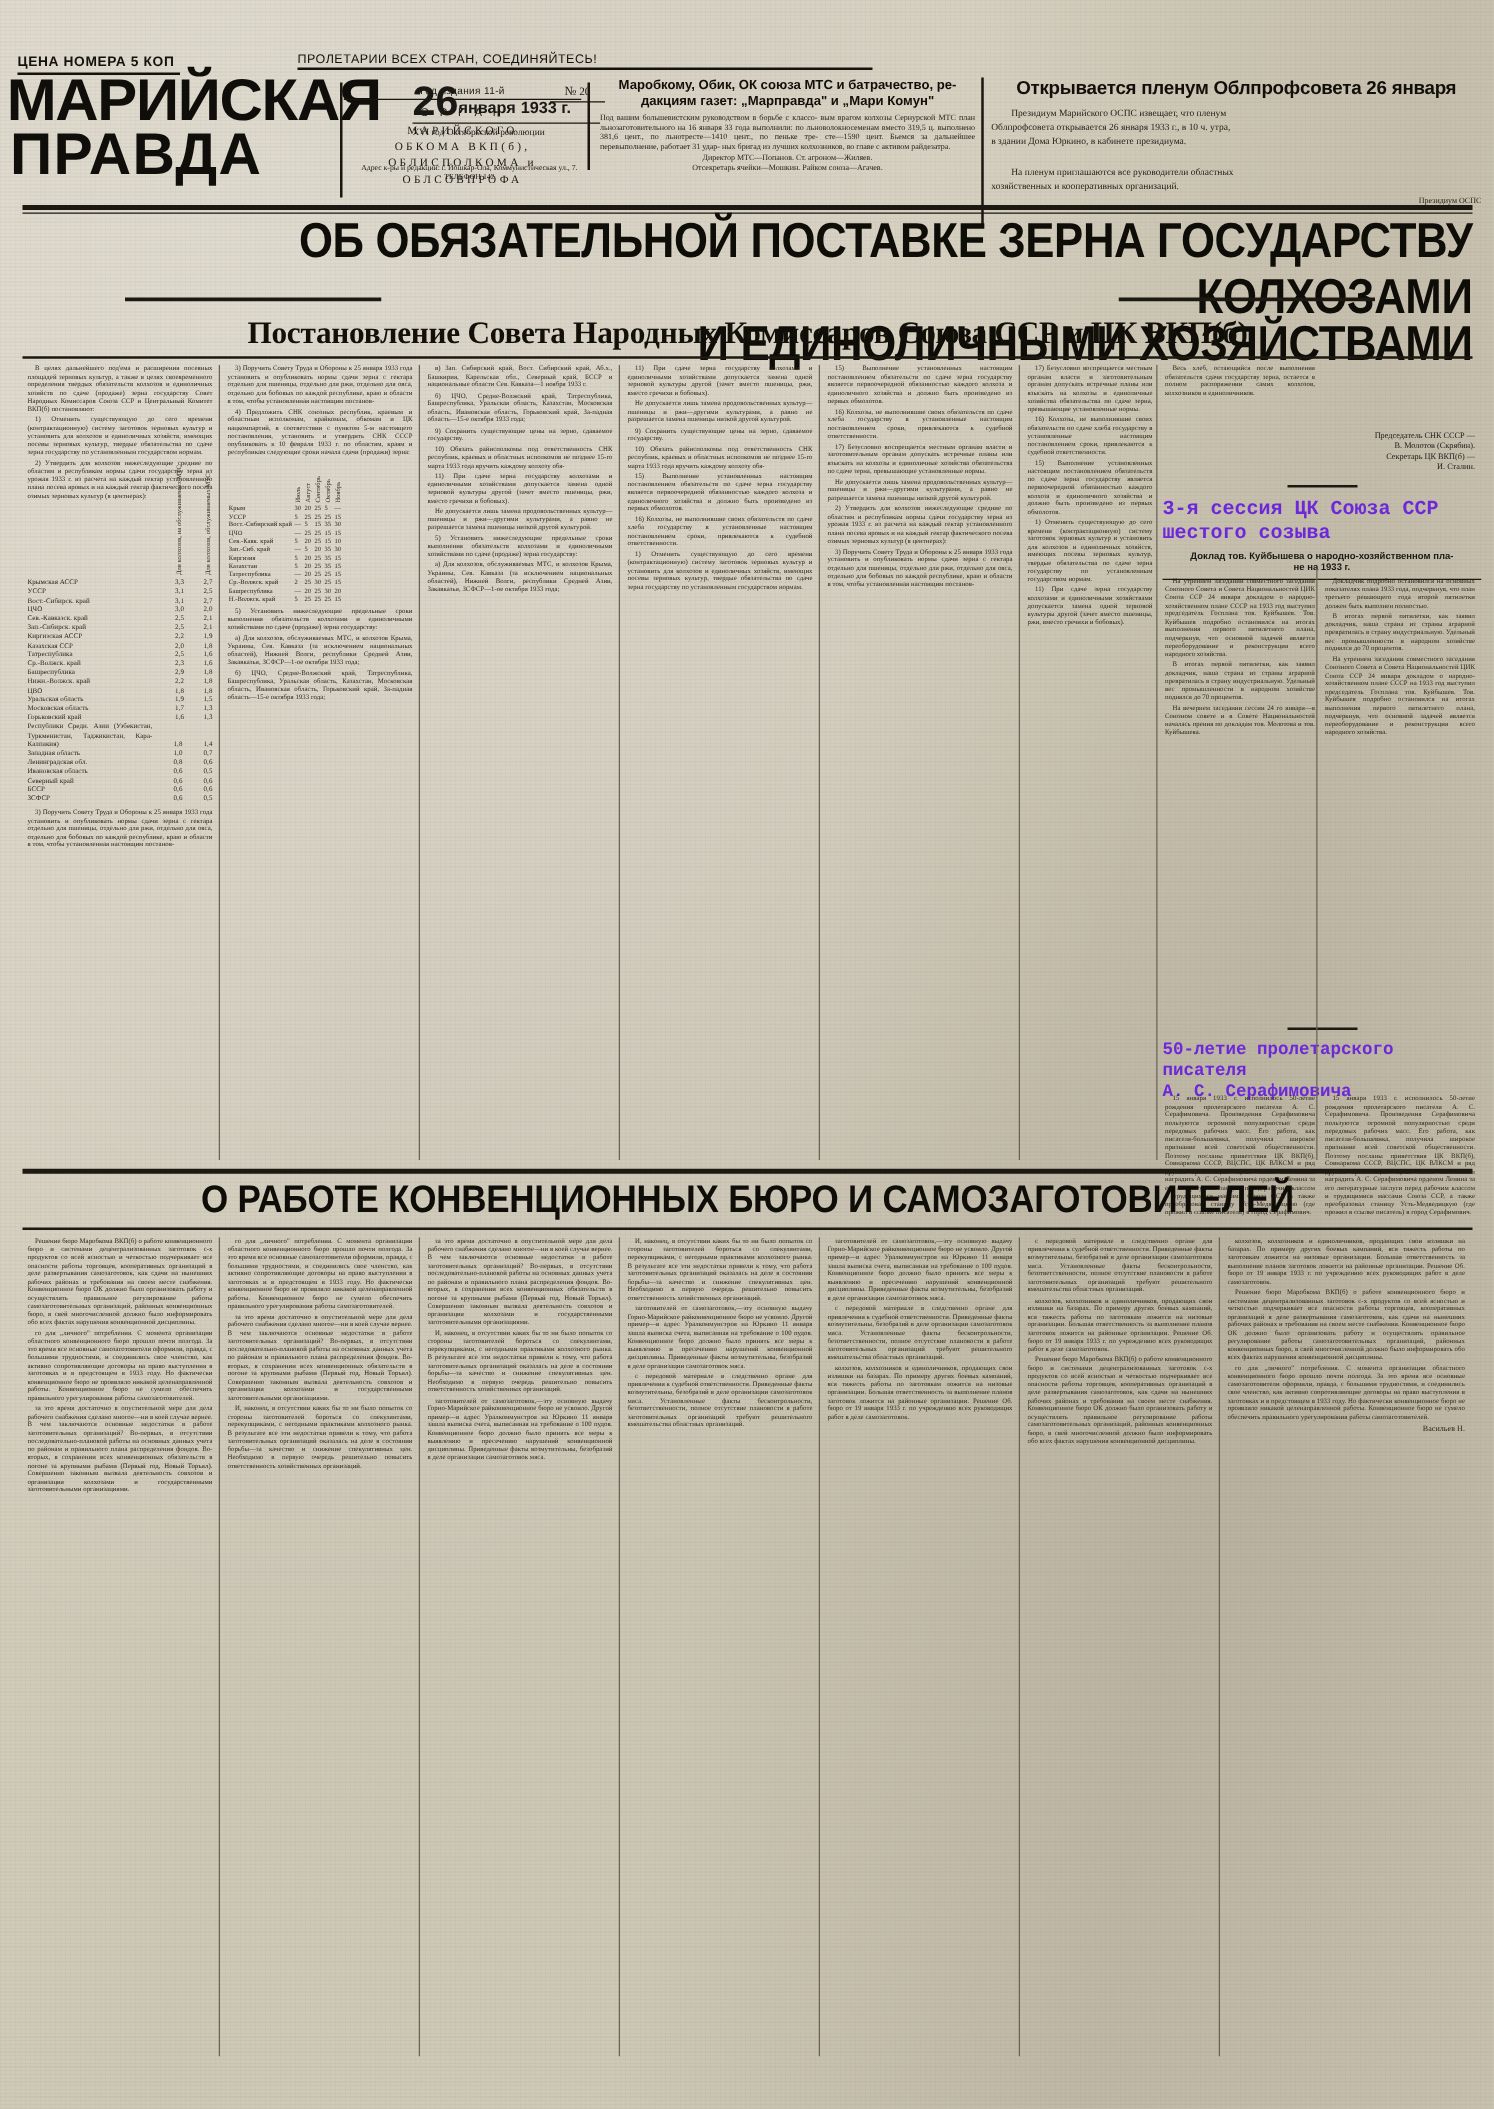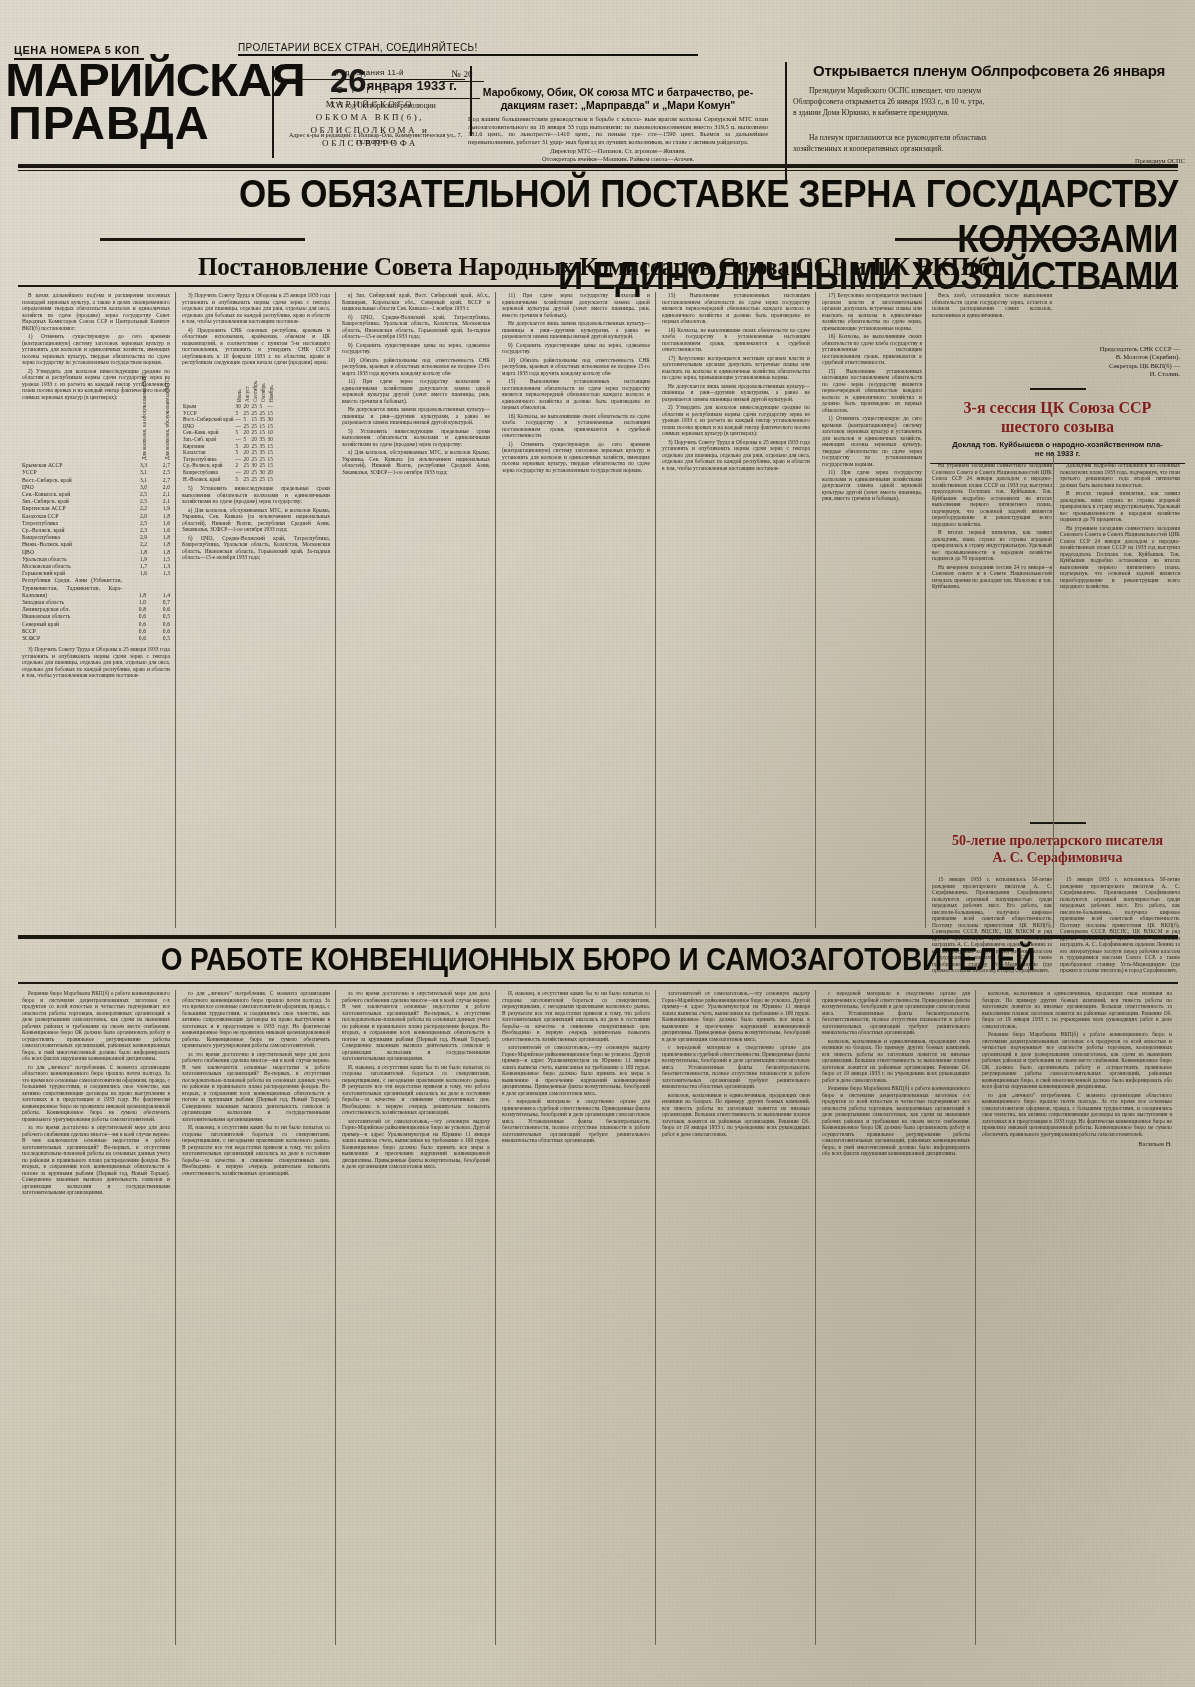--- a/index.html
+++ b/index.html
@@ -100,22 +100,22 @@
   }
   .bighead2{
     position:absolute;width:1160px;left:18px;text-align:center;
     font-family:"Liberation Sans", sans-serif;font-weight:bold;
     font-size:28px;color:#0f0d08;letter-spacing:-.2px;transform:scaleY(1.1);
   }
   .dashleft,.dashright{position:absolute;height:3px;background:#1c1912;}
 
   
   .colhead{
-    font-family:Liberation Serif, serif;font-weight:bold;
-    text-align:center;color:#7f1d1d;
+    font-family:Liberation Mono, monospace;font-weight:bold;
+    color:#6d28d9;
   }
   .ch-18{font-size:16px;line-height:19px;}
   .ch-15{font-size:14px;line-height:17px;}
   .ch-sub{font-family:"Liberation Sans",sans-serif;font-weight:bold;font-size:7.6px;line-height:9.4px;text-align:center;}
 
   
   .tbl{font-size:5.6px;line-height:7.2px;width:100%;border-collapse:collapse;}
   .tbl td{padding:0;white-space:nowrap;}
   .tbl td.n{text-align:right;padding-left:4px;}
   .vhead{
@@ -167,21 +167,21 @@
     </div>
 
     <div class="issue">
       <span class="nm">№</span>
       <span>20</span>
       <div class="line"></div>
     </div>
 
     <div class="addr">Адрес к-ры и редакции: г. Йошкар-Ола, Коммунистическая ул., 7. ТЕЛЕФОН 142</div>
 
-    <div class="col-news" style="left:468px;width:300px;margin-top:24px;">
+    <div class="col-news" style="left:480px;width:300px;">
       <div class="newshead">Маробкому, Обик, ОК союза МТС и батрачество, ре-</div>
       <div class="newshead">дакциям газет: „Марправда" и „Мари Комун"</div>
       <div style="margin-top:3px;text-align:justify;">
         <span>Под вашим большевистским руководством в борьбе с классо-</span>
         <span>вым врагом колхозы Сернурской МТС план льнозаготовительного на</span>
         <span>16 января 33 года выполнили: по льноволокносеменам вместо 319,5 ц.</span>
         <span>выполнено 381,6 цент., по льнотресте—1410 цент., по пеньке тре-</span>
         <span>сте—1590 цент.</span>
         <span>Бьемся за дальнейшее перевыполнение, работает 31 удар-</span>
         <span>ных бригад из лучших колхозников, во главе с активом райдезатра.</span>

